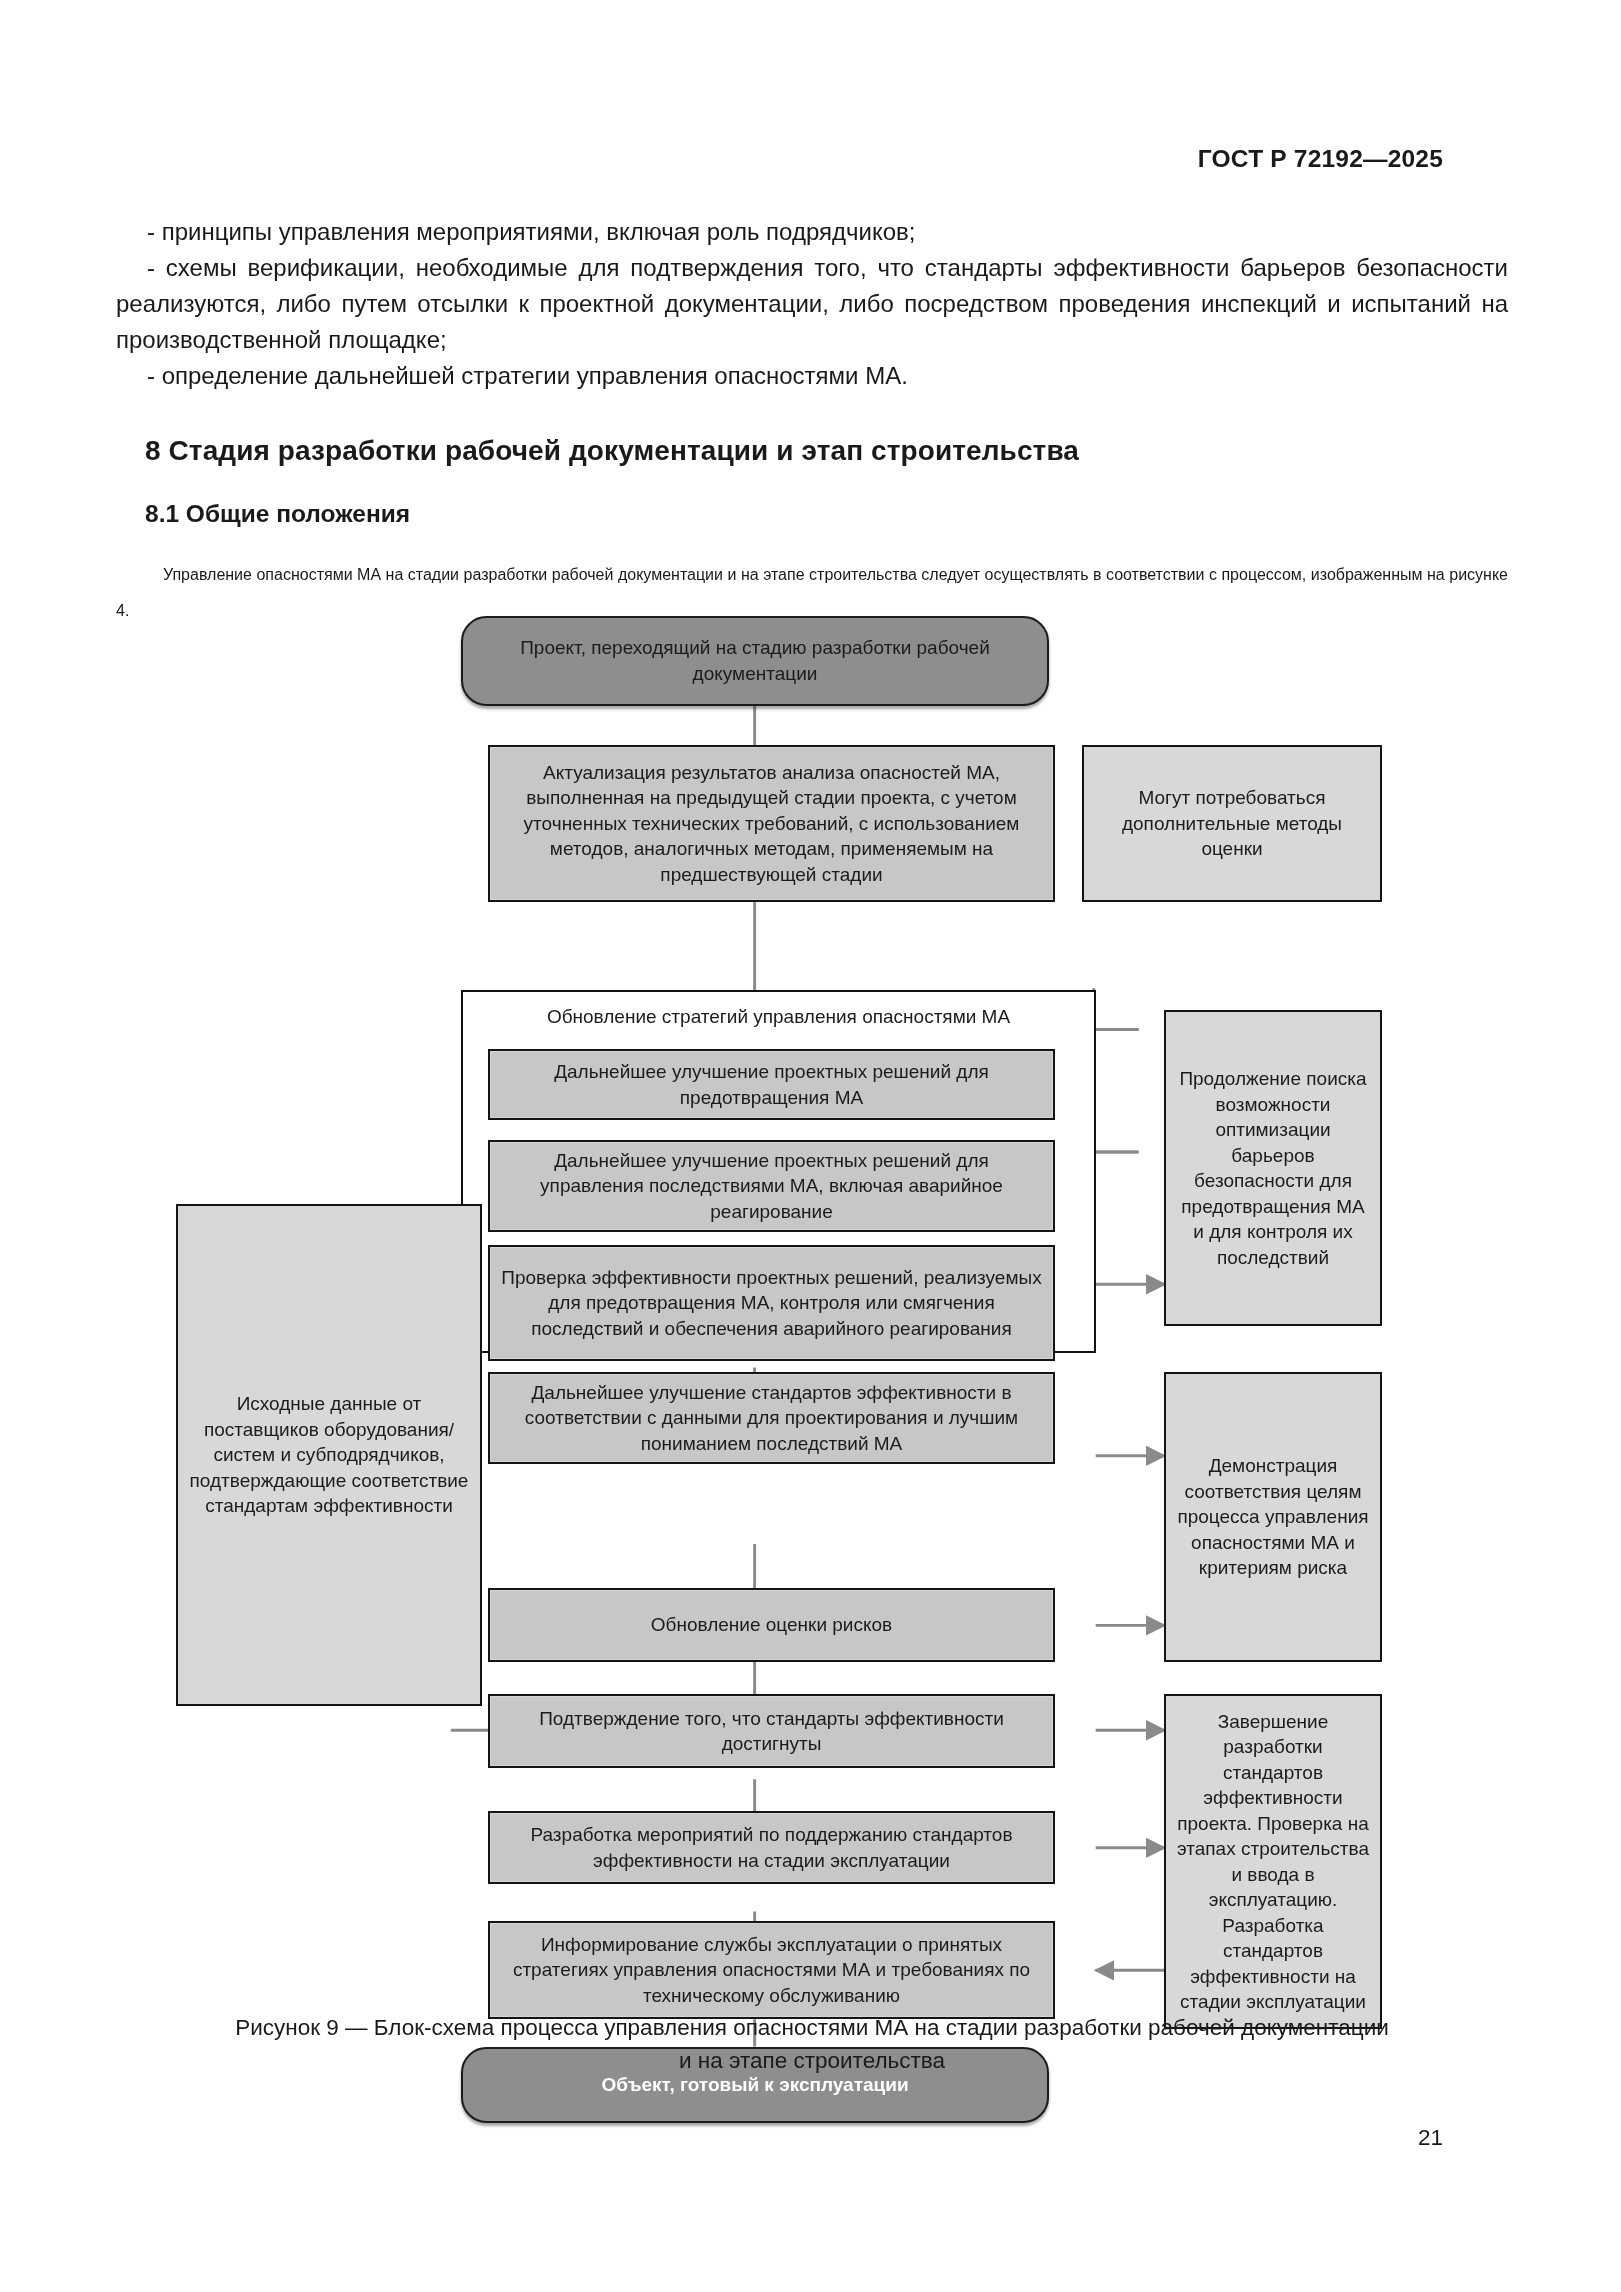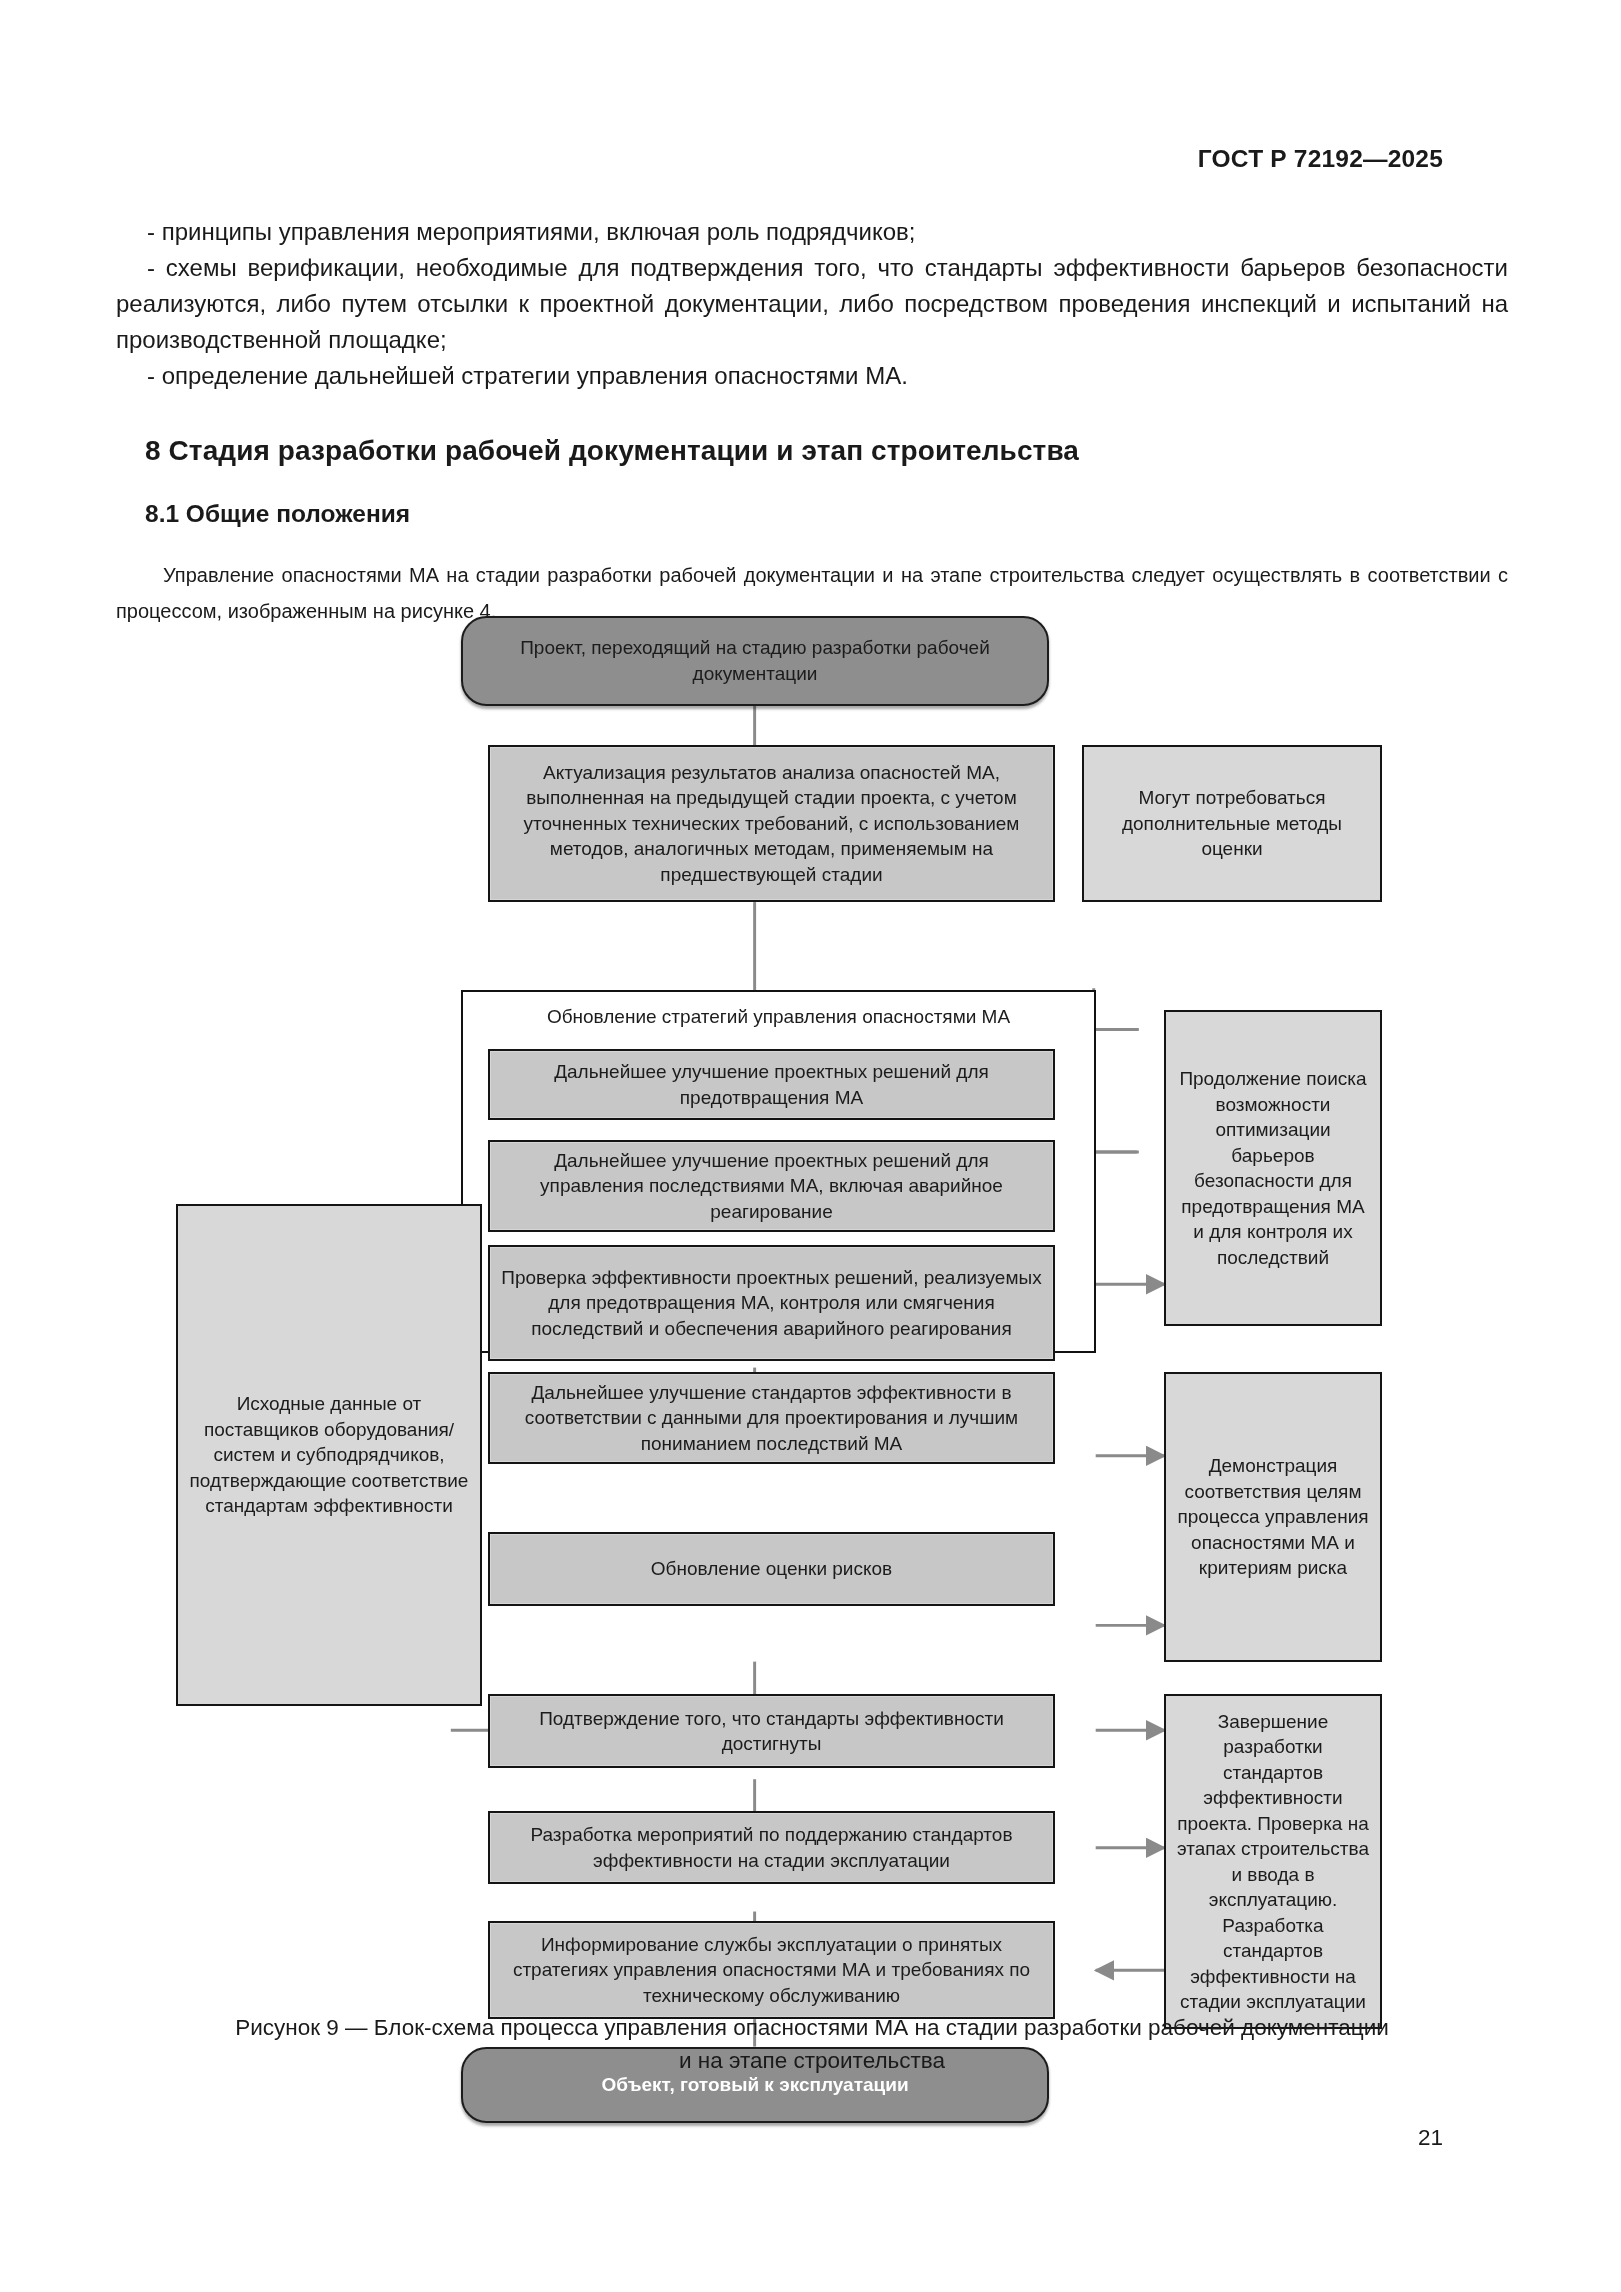--- a/index.html
+++ b/index.html
@@ -28,21 +28,21 @@
   }
 
   
   .body-text {
     position: absolute;
     left: 116px;
     top: 214px;
     width: 1392px;
   }
   .para {
-    font-size: 20px;
+    font-size: 16px;
     line-height: 36px;
     text-align: justify;
     margin: 0 0 0 0;
   }
   .dash-item {
     font-size: 24px;
     line-height: 36px;
     text-align: justify;
     margin: 0;
     padding-left: 0;
@@ -248,21 +248,21 @@
   </div>
 
   <div class="node box-light" style="left:1164px; top:412px; width:218px; height:316px;">
     <span>Продолжение поиска возможности оптимизации барьеров безопасности для предотвращения МА и для контроля их последствий</span>
   </div>
 
   <div class="node box-light" style="left:176px; top:606px; width:306px; height:502px;justify-content:center;">
     <span>Исходные данные от поставщиков оборудования/систем и субподрядчиков, подтверждающие соответствие стандартам эффективности</span>
   </div>
 
-  <div class="node box-dark" style="left:488px; top:934px; width:567px; height:74px;">
+  <div class="node box-dark" style="left:488px; top:990px; width:567px; height:74px;">
     <span>Обновление оценки рисков</span>
   </div>
 
   <div class="node box-light" style="left:1164px; top:774px; width:218px; height:290px;">
     <span>Демонстрация соответствия целям процесса управления опасностями МА и критериям риска</span>
   </div>
 
   <div class="node box-dark" style="left:488px; top:1096px; width:567px; height:74px;">
     <span>Подтверждение того, что стандарты эффективности достигнуты</span>
   </div>

